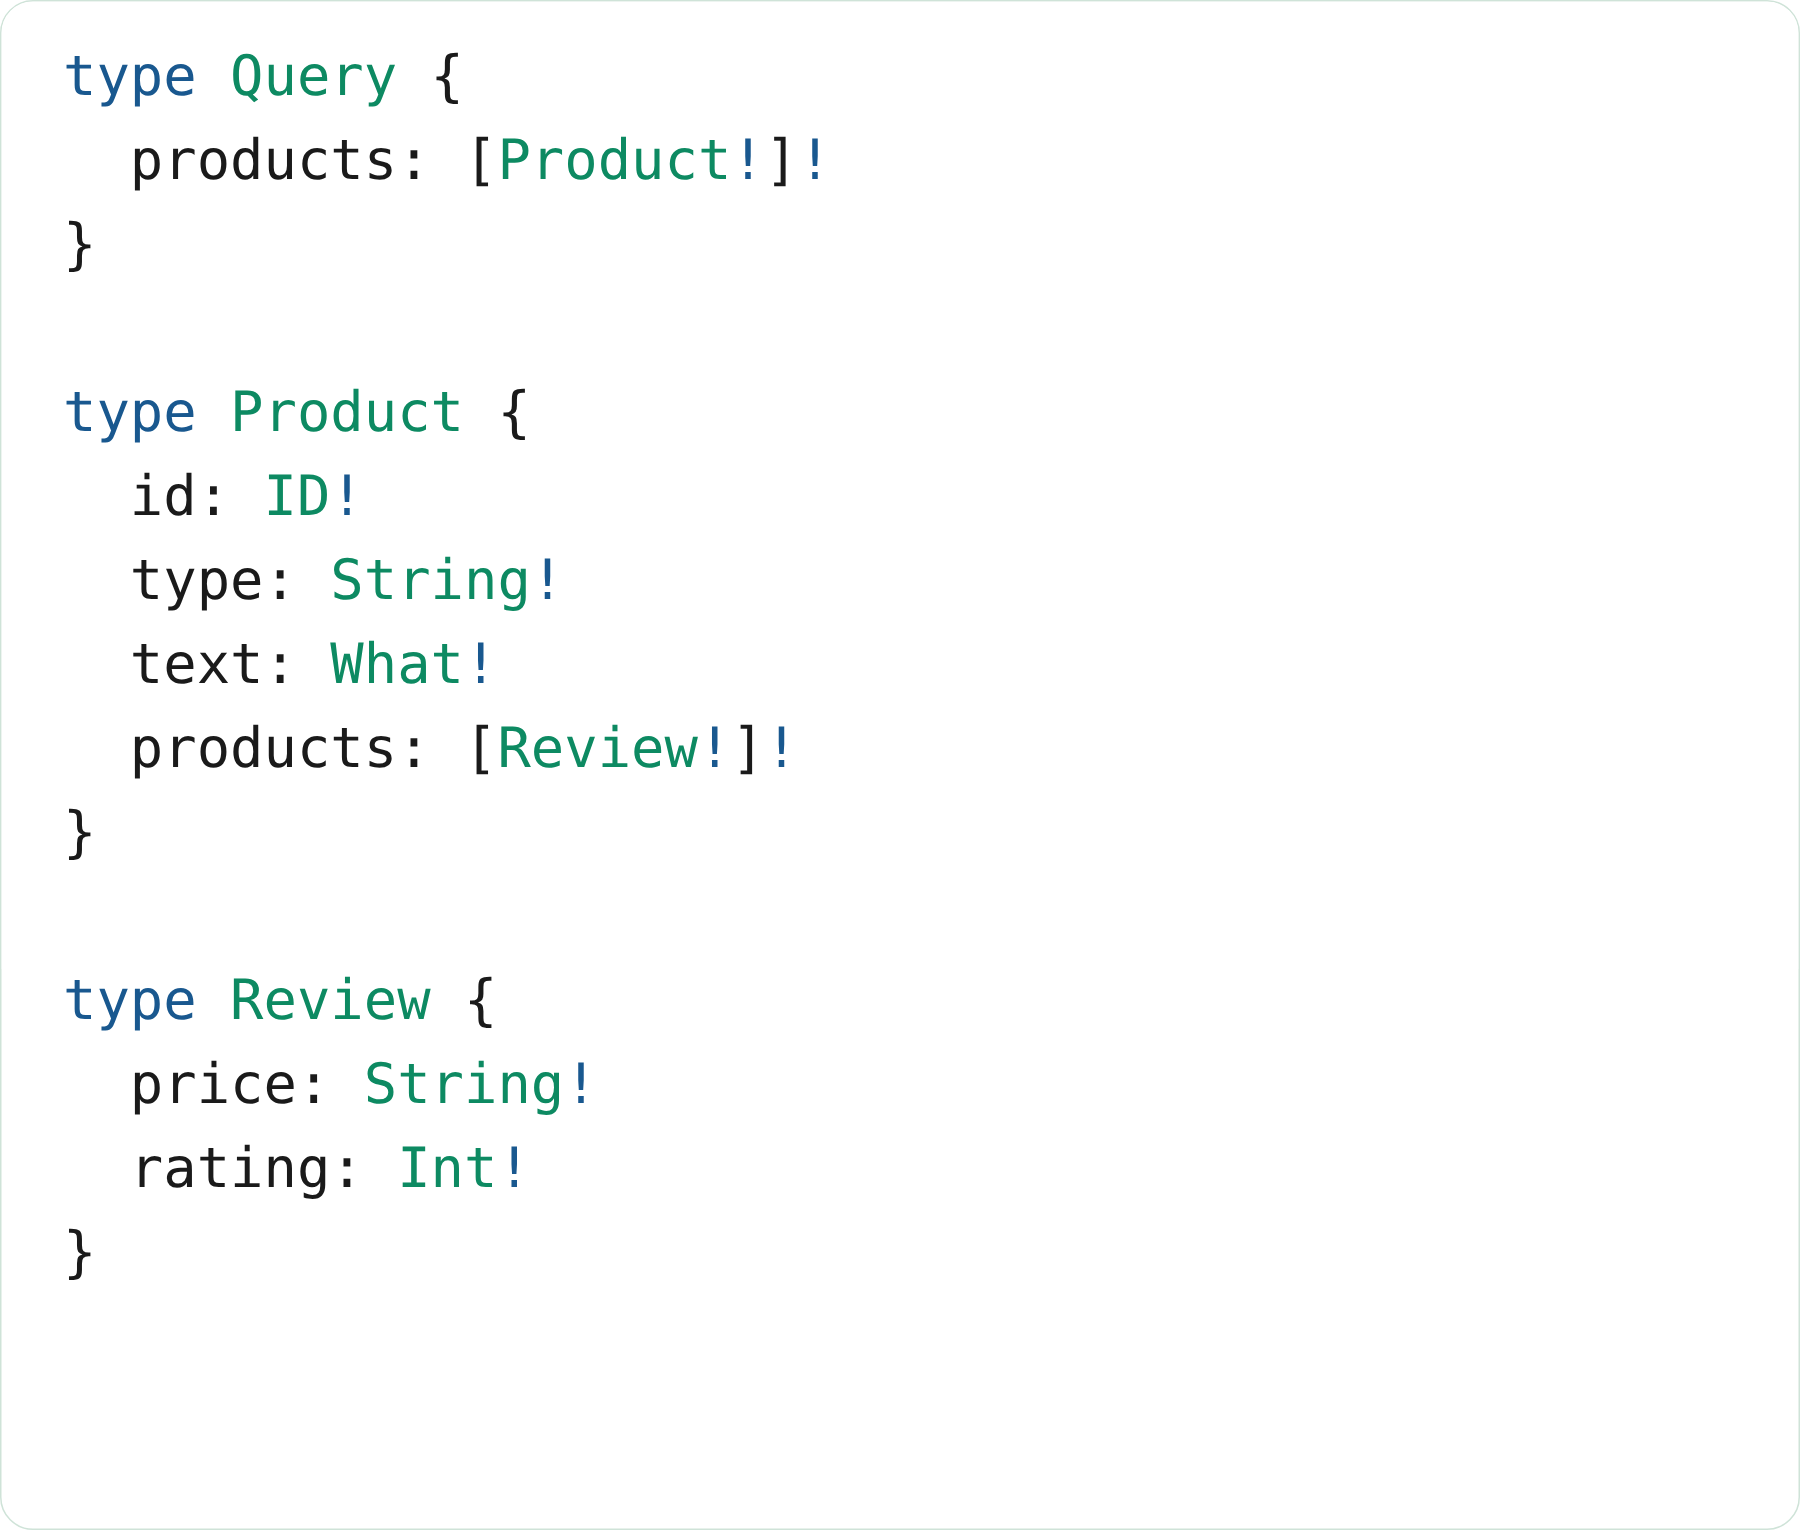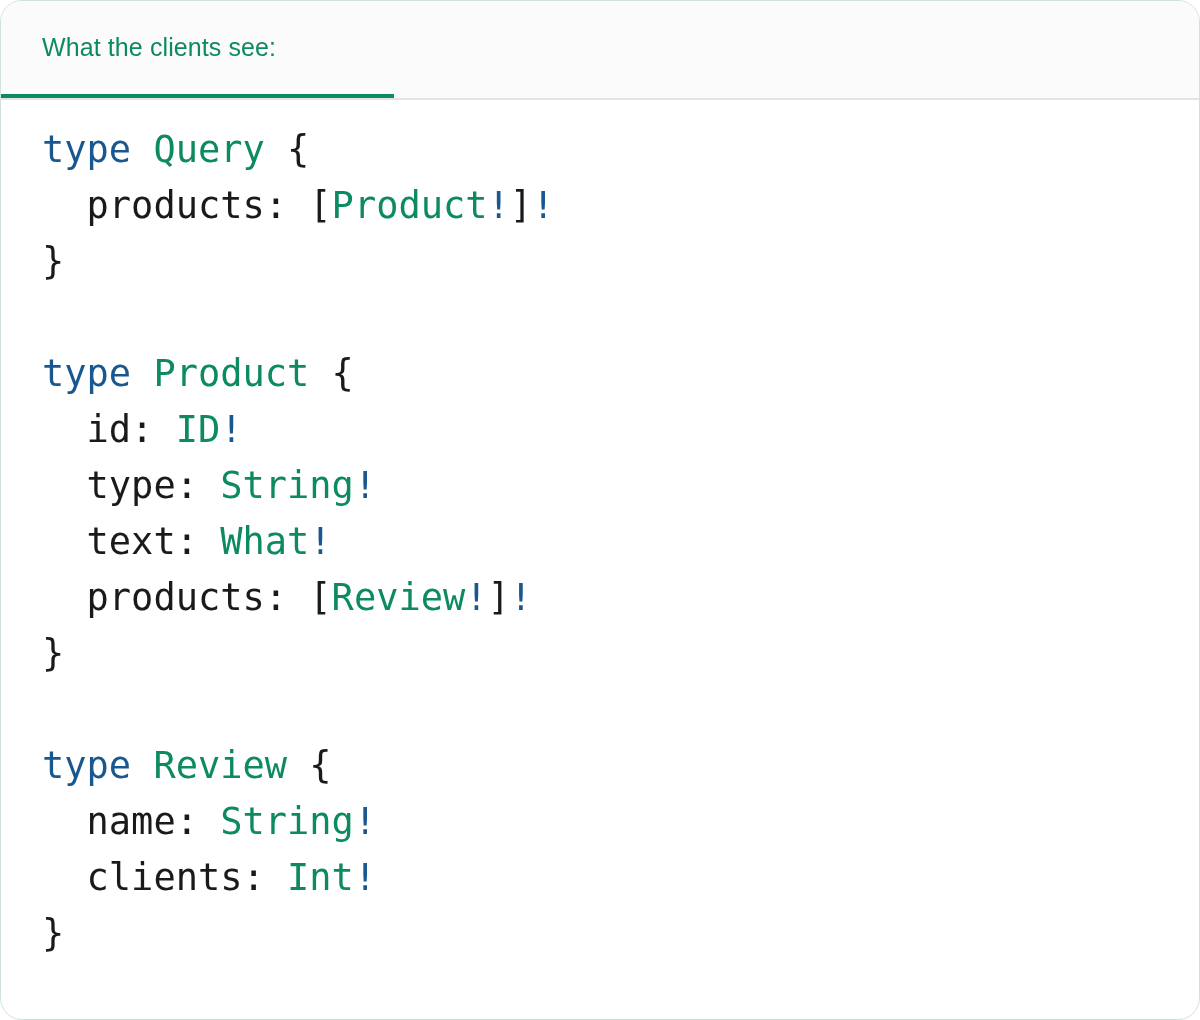--- a/index.html
+++ b/index.html
@@ -82,42 +82,37 @@
   .tok-type    { color: #0d8a62; }
   .tok-punct   { color: #1a1a1a; }
   .tok-field   { color: #1a1a1a; }
   .tok-bang    { color: #19588f; }
 </style>
 </head>
 <body>
 
 <div id="card">
 
-  <div id="tabstrip">
-    <div id="tab-clients-see">
-      <span class="tab-label">What the clients see:</span>
-    </div>
-  </div>
 
   <div id="code-body">
 
     <pre class="code-block"><span class="tok-keyword">type</span><span> </span><span class="tok-type">Query</span><span class="tok-punct"> {</span>
 <span>  </span><span class="tok-field">products:</span><span> </span><span class="tok-punct">[</span><span class="tok-type">Product</span><span class="tok-bang">!</span><span class="tok-punct">]</span><span class="tok-bang">!</span>
 <span class="tok-punct">}</span></pre>
 
     <div class="blank-line"></div>
 
     <pre class="code-block"><span class="tok-keyword">type</span><span> </span><span class="tok-type">Product</span><span class="tok-punct"> {</span>
 <span>  </span><span class="tok-field">id:</span><span> </span><span class="tok-type">ID</span><span class="tok-bang">!</span>
 <span>  </span><span class="tok-field">type:</span><span> </span><span class="tok-type">String</span><span class="tok-bang">!</span>
 <span>  </span><span class="tok-field">text:</span><span> </span><span class="tok-type">What</span><span class="tok-bang">!</span>
 <span>  </span><span class="tok-field">products:</span><span> </span><span class="tok-punct">[</span><span class="tok-type">Review</span><span class="tok-bang">!</span><span class="tok-punct">]</span><span class="tok-bang">!</span>
 <span class="tok-punct">}</span></pre>
 
     <div class="blank-line"></div>
 
     <pre class="code-block"><span class="tok-keyword">type</span><span> </span><span class="tok-type">Review</span><span class="tok-punct"> {</span>
-<span>  </span><span class="tok-field">name:</span><span> </span><span class="tok-type">String</span><span class="tok-bang">!</span>
-<span>  </span><span class="tok-field">clients:</span><span> </span><span class="tok-type">Int</span><span class="tok-bang">!</span>
+<span>  </span><span class="tok-field">price:</span><span> </span><span class="tok-type">String</span><span class="tok-bang">!</span>
+<span>  </span><span class="tok-field">rating:</span><span> </span><span class="tok-type">Int</span><span class="tok-bang">!</span>
 <span class="tok-punct">}</span></pre>
 
   </div>
 </div>
 
 </body></html>

